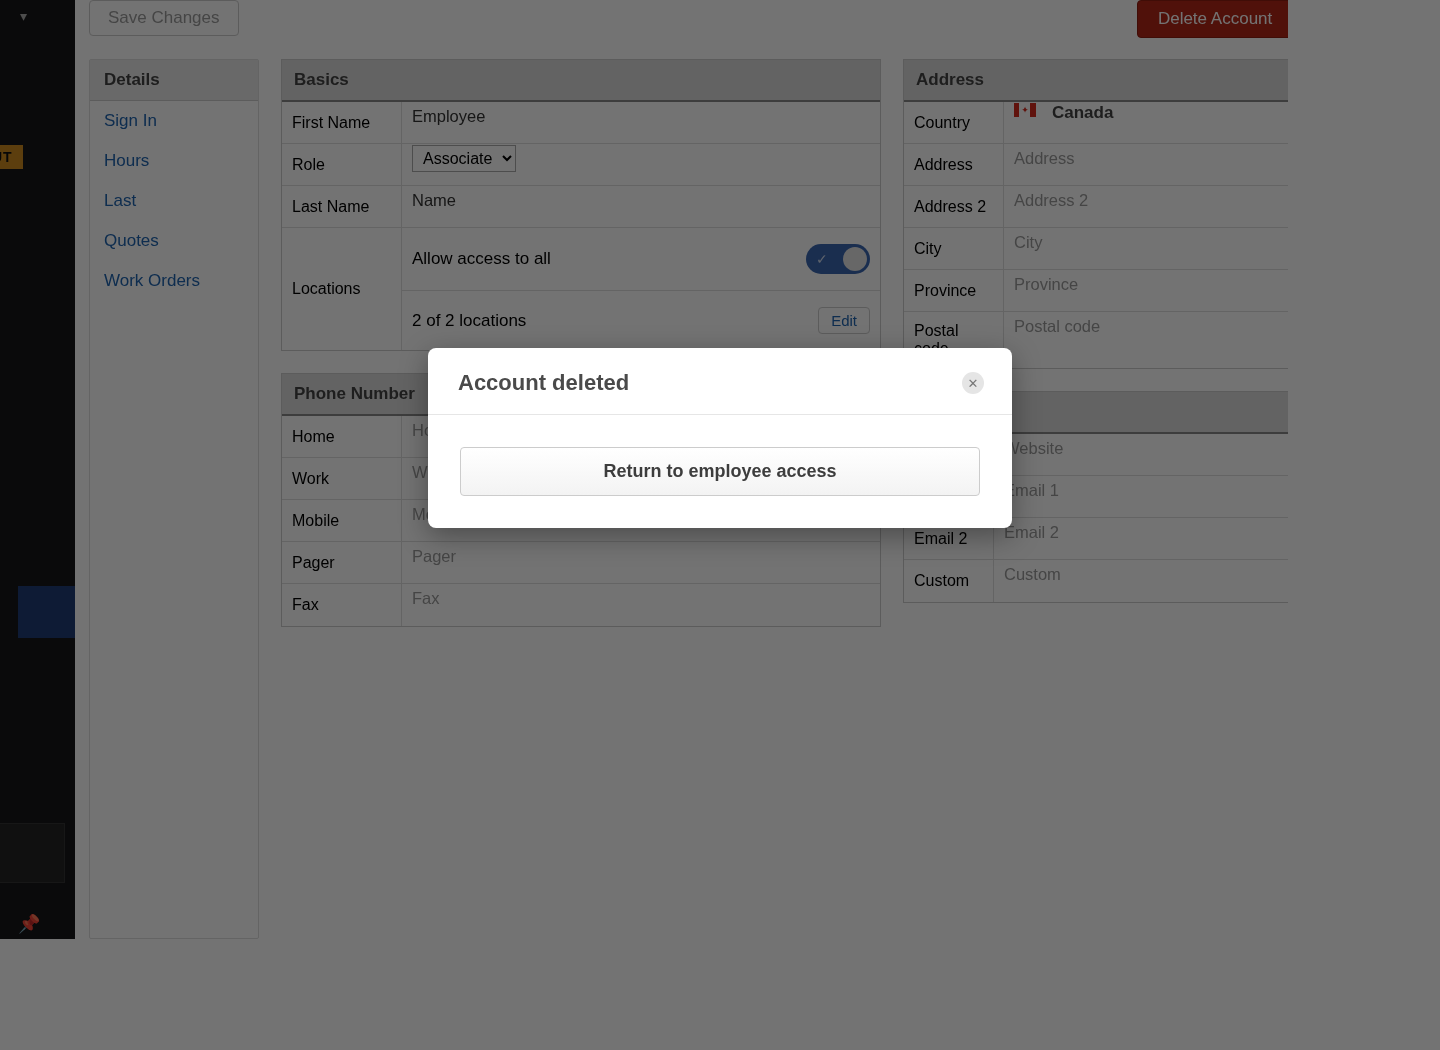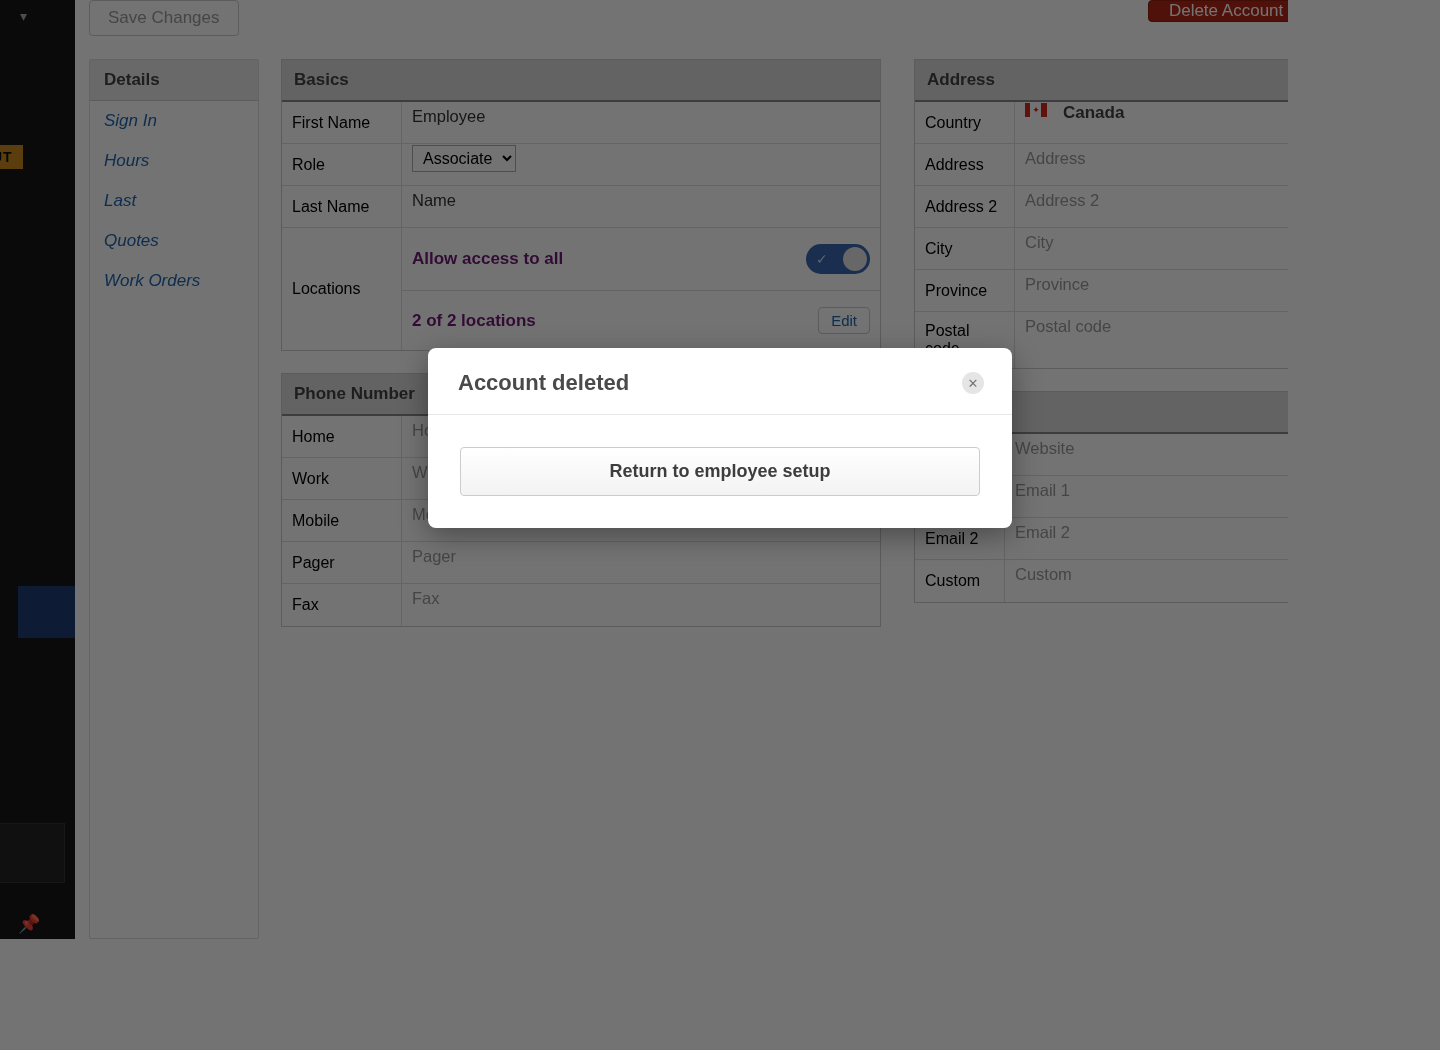--- a/index.html
+++ b/index.html
@@ -15,47 +15,47 @@
   .left-strip .gray-block { position: absolute; top: 823px; left: -40px; width: 105px; height: 60px; background: #242424; border: 1px solid #333; }
   .left-strip .pin { position: absolute; bottom: 4px; left: 18px; color: #b87c2a; font-size: 18px; }
   
   .main { flex: 1; display: flex; flex-direction: column; }
   
   
   .toolbar { height: 45px; display: flex; align-items: flex-start; padding: 0 14px; gap: 12px; }
   .btn { display: inline-flex; align-items: center; justify-content: center; border: 1px solid #ccc; background: #fff; color: #333; border-radius: 4px; padding: 7px 18px; font-size: 17px; cursor: pointer; font-family: inherit; }
   .btn-save { color: #9a9a9a; background: #fff; }
   .toolbar-spacer { flex: 1; }
-  .btn-delete { background: #b22718; color: #fff; border: 1px solid #8e1d11; padding: 0 20px; }
+  .btn-delete { background: #b22718; color: #fff; border: 1px solid #8e1d11; padding: 8px 20px; }
   .btn-undelete { background: #e0a326; color: #fff; border: 1px solid #c0861a; padding: 8px 20px; margin-right: -60px; }
   
   
   .content { flex: 1; display: flex; padding: 14px 0 0 14px; gap: 22px; background: #fff; }
   .side-panel { width: 170px; border: 1px solid #ddd; border-radius: 2px; }
   .side-panel .section-head { background: #e9e9e9; padding: 10px 14px; font-weight: 600; font-size: 17px; color: #444; border-bottom: 1px solid #ccc; }
-  .side-panel .nav-link { display: block; padding: 10px 14px; color: #2165b0; font-size: 17px; cursor: pointer; font-style: italic; }
-  
-  .right-area { flex: 1; display: flex; gap: 33px; }
+  .side-panel .nav-link { display: block; padding: 10px 14px; color: #2165b0; font-size: 17px; cursor: pointer; }
+  
+  .right-area { flex: 1; display: flex; gap: 22px; }
   .col { flex: 1; display: flex; flex-direction: column; gap: 22px; }
   
   .panel { border: 1px solid #ccc; }
   .panel-head { background: #dcdcdc; border-bottom: 2px solid #888; padding: 10px 12px; font-weight: 700; font-size: 17px; color: #444; }
   .row { display: flex; border-bottom: 1px solid #ddd; min-height: 42px; align-items: stretch; }
   .row:last-child { border-bottom: none; }
   .cell-label { width: 120px; flex: none; padding: 10px 10px; font-size: 16px; color: #000000; border-right: 1px solid #ddd; display: flex; align-items: center; }
   .cell-value { flex: 1; padding: 1px 10px; display: flex; align-items: flex-start; gap: 8px; }
   .cell-value input[type=text] { width: 100%; border: none; font-size: 16.5px; color: #333; padding: 4px 0; background: transparent; font-family: inherit; }
   .cell-value input::placeholder { color: #9a9a9a; }
   .cell-value select { font-size: 16px; padding: 3px 6px; border: 1px solid #aaa; background: #fff; font-family: inherit; }
   
   .locations-row .cell-label { align-items: center; }
   .locations-inner { flex: 1; display: flex; flex-direction: column; }
   .locations-line { display: flex; align-items: center; padding: 16px 10px; border-bottom: 1px solid #ddd; }
   .locations-line:last-child { border-bottom: none; }
-  .locations-line .txt { flex: 1; font-size: 17px; color: #701a75; font-weight: bold; }
+  .locations-line .txt { flex: 1; font-size: 17px; color: #000000; }
   .switch { width: 64px; height: 30px; background: #3a66b0; border-radius: 999px; position: relative; cursor: pointer; }
   .switch .check { position: absolute; left: 10px; top: 7px; color: #d0dcef; font-size: 14px; }
   .switch .knob { position: absolute; right: 3px; top: 3px; width: 24px; height: 24px; background: #e4e4e4; border-radius: 50%; }
   .edit-chip { border: 1px solid #ccc; border-radius: 4px; padding: 4px 12px; font-size: 15px; color: #2165b0; cursor: pointer; }
   
   .flag { width: 22px; height: 14px; display: inline-block; background: linear-gradient(to right, #d52b1e 0 25%, #fff 25% 75%, #d52b1e 75% 100%); position: relative; }
   .flag::after { content: "✦"; position: absolute; left: 50%; top: 50%; transform: translate(-50%,-50%); color: #d52b1e; font-size: 9px; }
   
   
   .overlay { position: absolute; inset: 0; background: rgba(0,0,0,0.55); display: flex; align-items: flex-start; justify-content: center; padding-top: 348px; }
@@ -251,16 +251,16 @@
 
 <div class="overlay">
   <div class="modal">
     <div class="modal-head">
       <div class="modal-title">Account deleted</div>
       <button class="modal-close">
         <span>✕</span>
       </button>
     </div>
     <div class="modal-body">
-      <button class="modal-btn">Return to employee setup</button>
+      <button class="modal-btn">Return to employee access</button>
     </div>
   </div>
 </div>
 
 </body></html>

